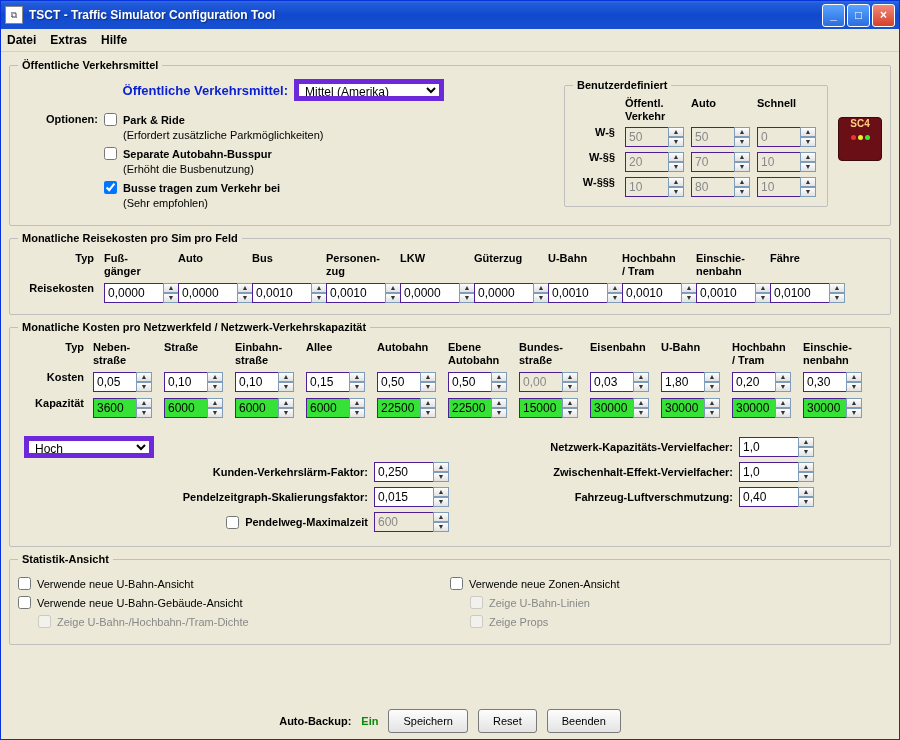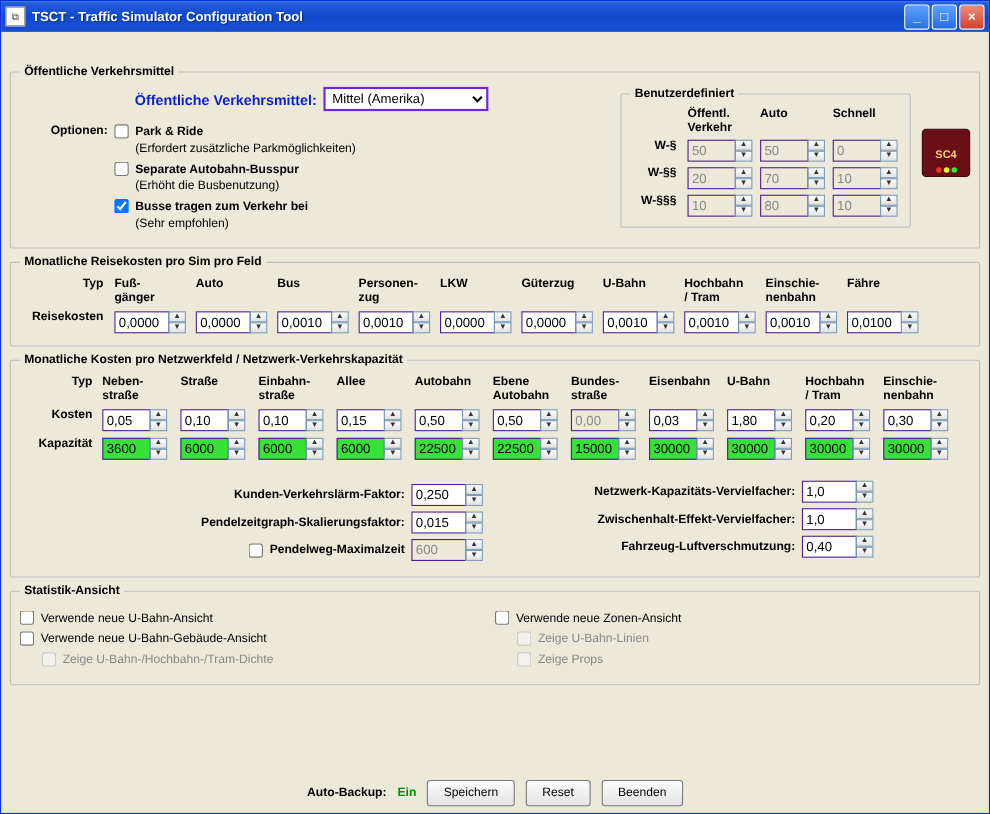--- a/index.html
+++ b/index.html
@@ -16,32 +16,32 @@
 fieldset.gb{border:1px solid #bfbfbf;border-radius:2px;padding:8px 8px 10px 8px;margin:6px 0;background:#ece9d8}
 fieldset.gb>legend{padding:0 4px;font-size:11px;color:#000;font-weight:bold}
 .bluebold{color:#0a1fd1;font-weight:bold;font-size:13px}
 .row{display:flex;align-items:center}
 .lblr{text-align:right}
 input[type=checkbox]{width:13px;height:13px;margin:0 6px 0 0;vertical-align:middle}
 .chk{display:flex;align-items:flex-start;margin:4px 0}
 .chk .t{line-height:15px}
 .sub{color:#000}
 .dim{color:#888}
-select.combo{height:22px;border:2px solid #6d28d9;background:#fff;font-size:12px;padding:0 2px}
+select.combo{height:22px;border:5px solid #6d28d9;background:#fff;font-size:12px;padding:0 2px}
 .spinner{display:flex;align-items:center;height:22px}
 .spinner input{width:44px;height:20px;border:1px solid #4c1d95;background:#fff;text-align:left;padding:0 3px;font-size:12px;box-sizing:border-box}
 .spinner .btns{display:flex;flex-direction:column;height:20px;margin-left:-1px}
 .spinner .btns div{width:14px;flex:1;border:1px solid #7f9db9;background:linear-gradient(to bottom,#fdfdfd,#e2e2e2);font-size:7px;line-height:8px;text-align:center;color:#333}
-.spinner.w50 input{width:50px}
+.spinner.w50 input{width:60px}
 .spinner.dis input{background:#ece9d8;color:#888}
 .spinner.green input{background:#36e236;color:#000;font-weight:normal}
 .thead{font-weight:bold;line-height:13px}
 .tbl{display:grid}
 .lbl-left{font-weight:bold;text-align:right;padding-right:6px}
-.sc4{width:42px;height:42px;background:#6b0f17;border:1px solid #3a0a0e;border-radius:4px;display:flex;flex-direction:column;align-items:center;justify-content:flex-end;color:#ffd080;font-weight:bold;font-size:10px}
+.sc4{width:42px;height:42px;background:#6b0f17;border:1px solid #3a0a0e;border-radius:4px;display:flex;flex-direction:column;align-items:center;justify-content:flex-start;color:#ffd080;font-weight:bold;font-size:10px}
 .sc4 .dots{margin-top:2px}
 .sc4 .d{display:inline-block;width:5px;height:5px;border-radius:50%;margin:0 1px}
 .footer{position:absolute;bottom:6px;left:0;right:0;display:flex;justify-content:center;align-items:center;gap:10px}
 button.btn{height:24px;padding:0 14px;border:1px solid #7a7a7a;background:linear-gradient(to bottom,#fdfdfd,#e3e3e3);border-radius:3px;font-size:11px}
 .ein{color:#0a8a0a;font-weight:bold}
 </style>
 </head>
 <body>
 
 <div class="window">
@@ -50,20 +50,25 @@
     <div class="ttext">TSCT - Traffic Simulator Configuration Tool</div>
     <div class="winbtn winmin">
         <span>_</span>
       </div>
     <div class="winbtn winmax">
         <span>□</span>
       </div>
     <div class="winbtn winclose">
         <span>×</span>
       </div>
+  </div>
+  <div class="menubar">
+    <span>Datei</span>
+    <span>Extras</span>
+    <span>Hilfe</span>
   </div>
 
   <div class="body">
 
     <fieldset class="gb">
       <legend>Öffentliche Verkehrsmittel</legend>
       <div style="display:flex;gap:10px;align-items:flex-start">
         <div style="flex:1">
           <div class="row" style="margin-bottom:8px">
             <div class="bluebold lblr" style="width:270px">Öffentliche Verkehrsmittel:</div>
@@ -430,20 +435,21 @@
             <div class="btns">
               <div>▲</div>
               <div>▼</div>
             </div>
           </div>
         </div>
 
       <div style="display:flex;margin-top:14px;gap:24px">
         <div style="flex:1">
           <div class="row" style="margin:3px 0">
+            <select class="combo" style="width:130px;margin-left:6px"><option>Hoch</option></select>
           </div>
           <div class="row" style="margin:3px 0">
             <div class="lblr" style="width:350px;font-weight:bold">Kunden-Verkehrslärm-Faktor:</div>
             <div class="spinner w50" style="margin-left:6px">
                 <input value="0,250" style="">
                 <div class="btns">
                   <div>▲</div>
                   <div>▼</div>
                 </div>
               </div>

